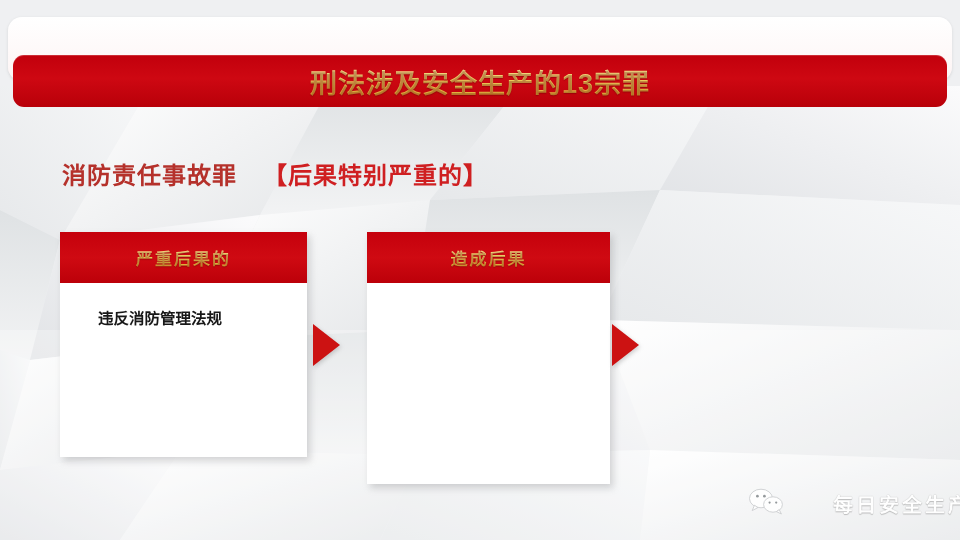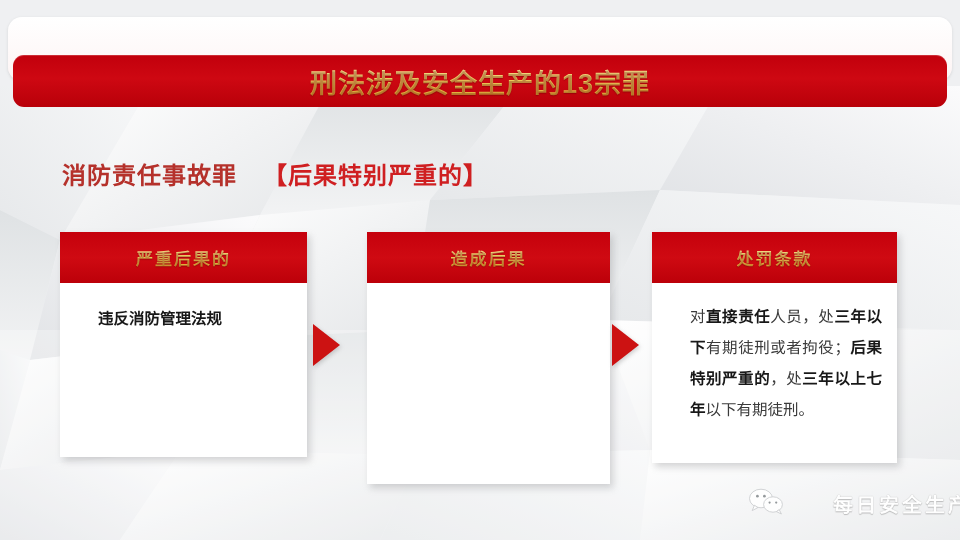--- a/index.html
+++ b/index.html
@@ -233,26 +233,20 @@
   <div class="arrow" id="arrow-1"></div>
 
   <div class="card" id="card-2">
     <div class="card-head">
       <span class="card-head-text">造成后果</span>
     </div>
   </div>
 
   <div class="arrow" id="arrow-2"></div>
 
-  <div class="card" id="card-3">
-    <div class="card-head">
-      <span class="card-head-text">处罚条款</span>
-    </div>
-    <div class="card-body"><span>对</span><b>直接责任</b><span>人员，处</span><b>三年以下</b><span>有期徒刑或者拘役；</span><b>后果特别严重的</b><span>，处</span><b>三年以上七年</b><span>以下有期徒刑。</span></div>
-  </div>
 
   <div class="footer">
     <span class="wechat-icon">
       <svg width="36" height="28" viewBox="0 0 36 28" aria-hidden="true">
         <g fill="#ffffff" stroke="#c9ccce" stroke-width="0.9">
           <ellipse cx="13" cy="11.5" rx="11.5" ry="9.3"></ellipse>
           <path d="M6.5 18.2 L4.2 23.6 L9.9 20.6 Z"></path>
           <ellipse cx="25" cy="17.5" rx="9.4" ry="7.7"></ellipse>
           <path d="M31.2 22.6 L33.4 27 L28.4 24.6 Z"></path>
         </g>

